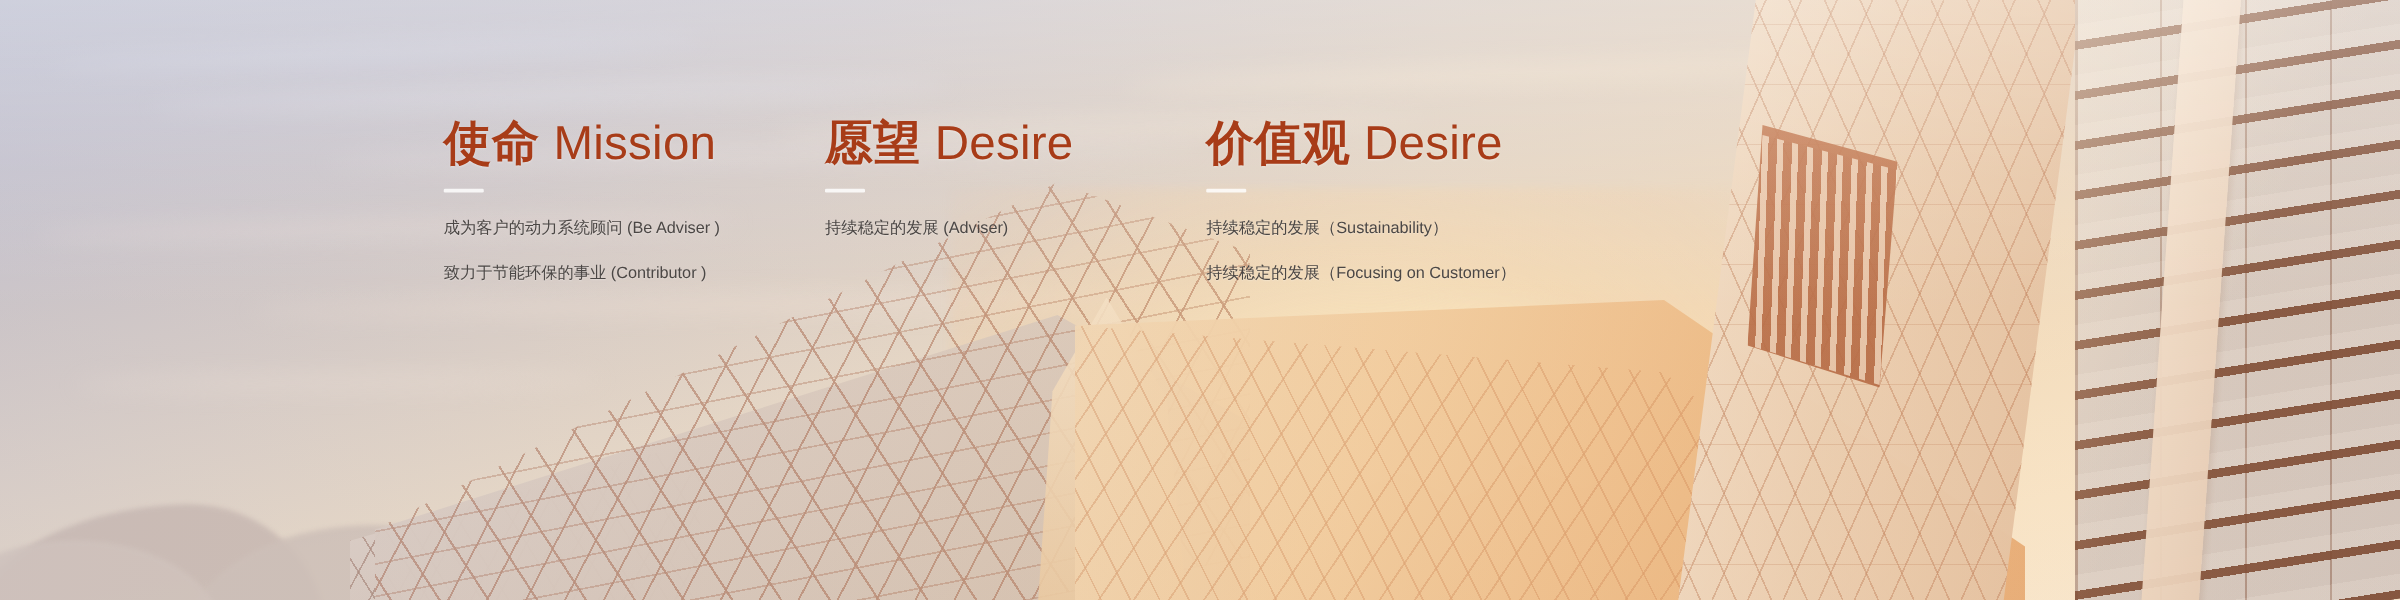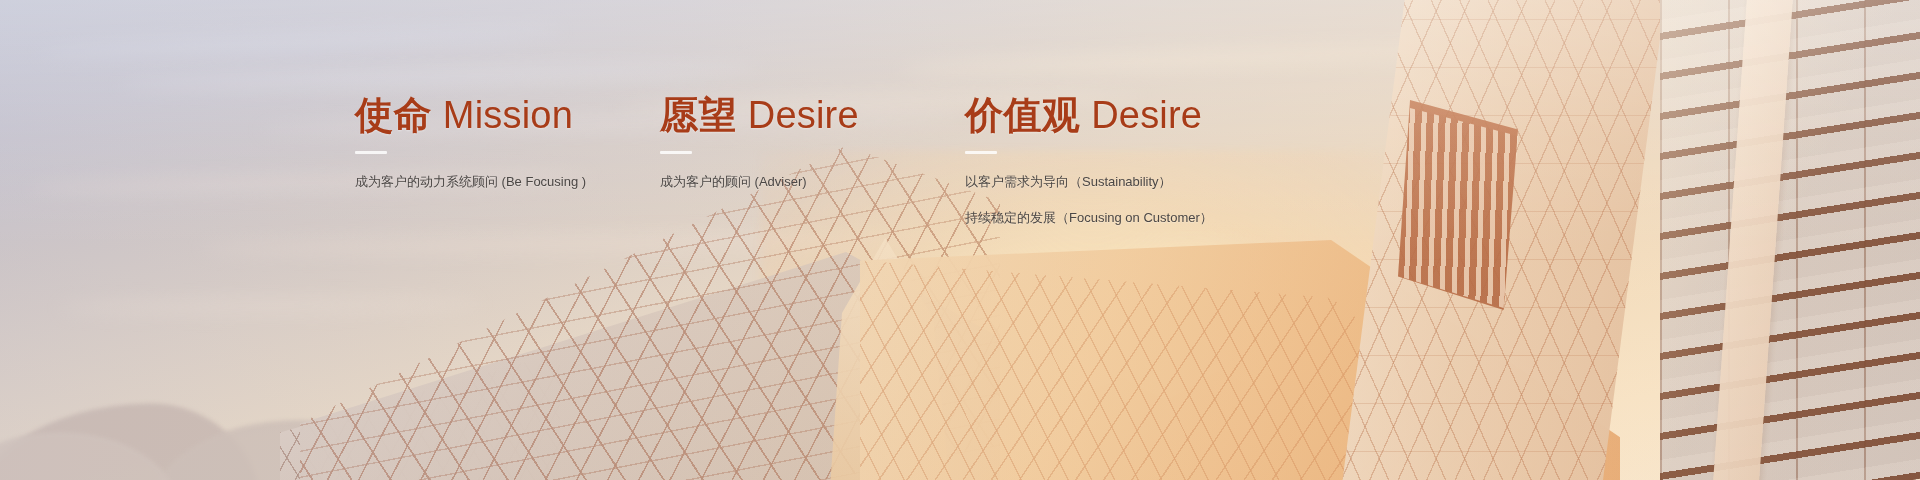--- a/index.html
+++ b/index.html
@@ -304,36 +304,37 @@
   </div>
 
   <div class="content">
 
     <div class="col col-mission">
       <div class="heading">
         <span>使命</span>
         <span class="en">Mission</span>
       </div>
       <div class="rule"></div>
-      <div class="line">成为客户的动力系统顾问 (Be Focusing )</div>
+      <div class="line">成为客户的动力系统顾问 (Be Adviser )</div>
+      <div class="line">致力于节能环保的事业 (Contributor )</div>
     </div>
 
     <div class="col col-desire">
       <div class="heading">
         <span>愿望</span>
         <span class="en">Desire</span>
       </div>
       <div class="rule"></div>
-      <div class="line">成为客户的顾问 (Adviser)</div>
+      <div class="line">持续稳定的发展 (Adviser)</div>
     </div>
 
     <div class="col col-values">
       <div class="heading">
         <span>价值观</span>
         <span class="en">Desire</span>
       </div>
       <div class="rule"></div>
-      <div class="line">以客户需求为导向（Sustainability）</div>
+      <div class="line">持续稳定的发展（Sustainability）</div>
       <div class="line">持续稳定的发展（Focusing on Customer）</div>
     </div>
 
   </div>
 </div>
 
 </body></html>

